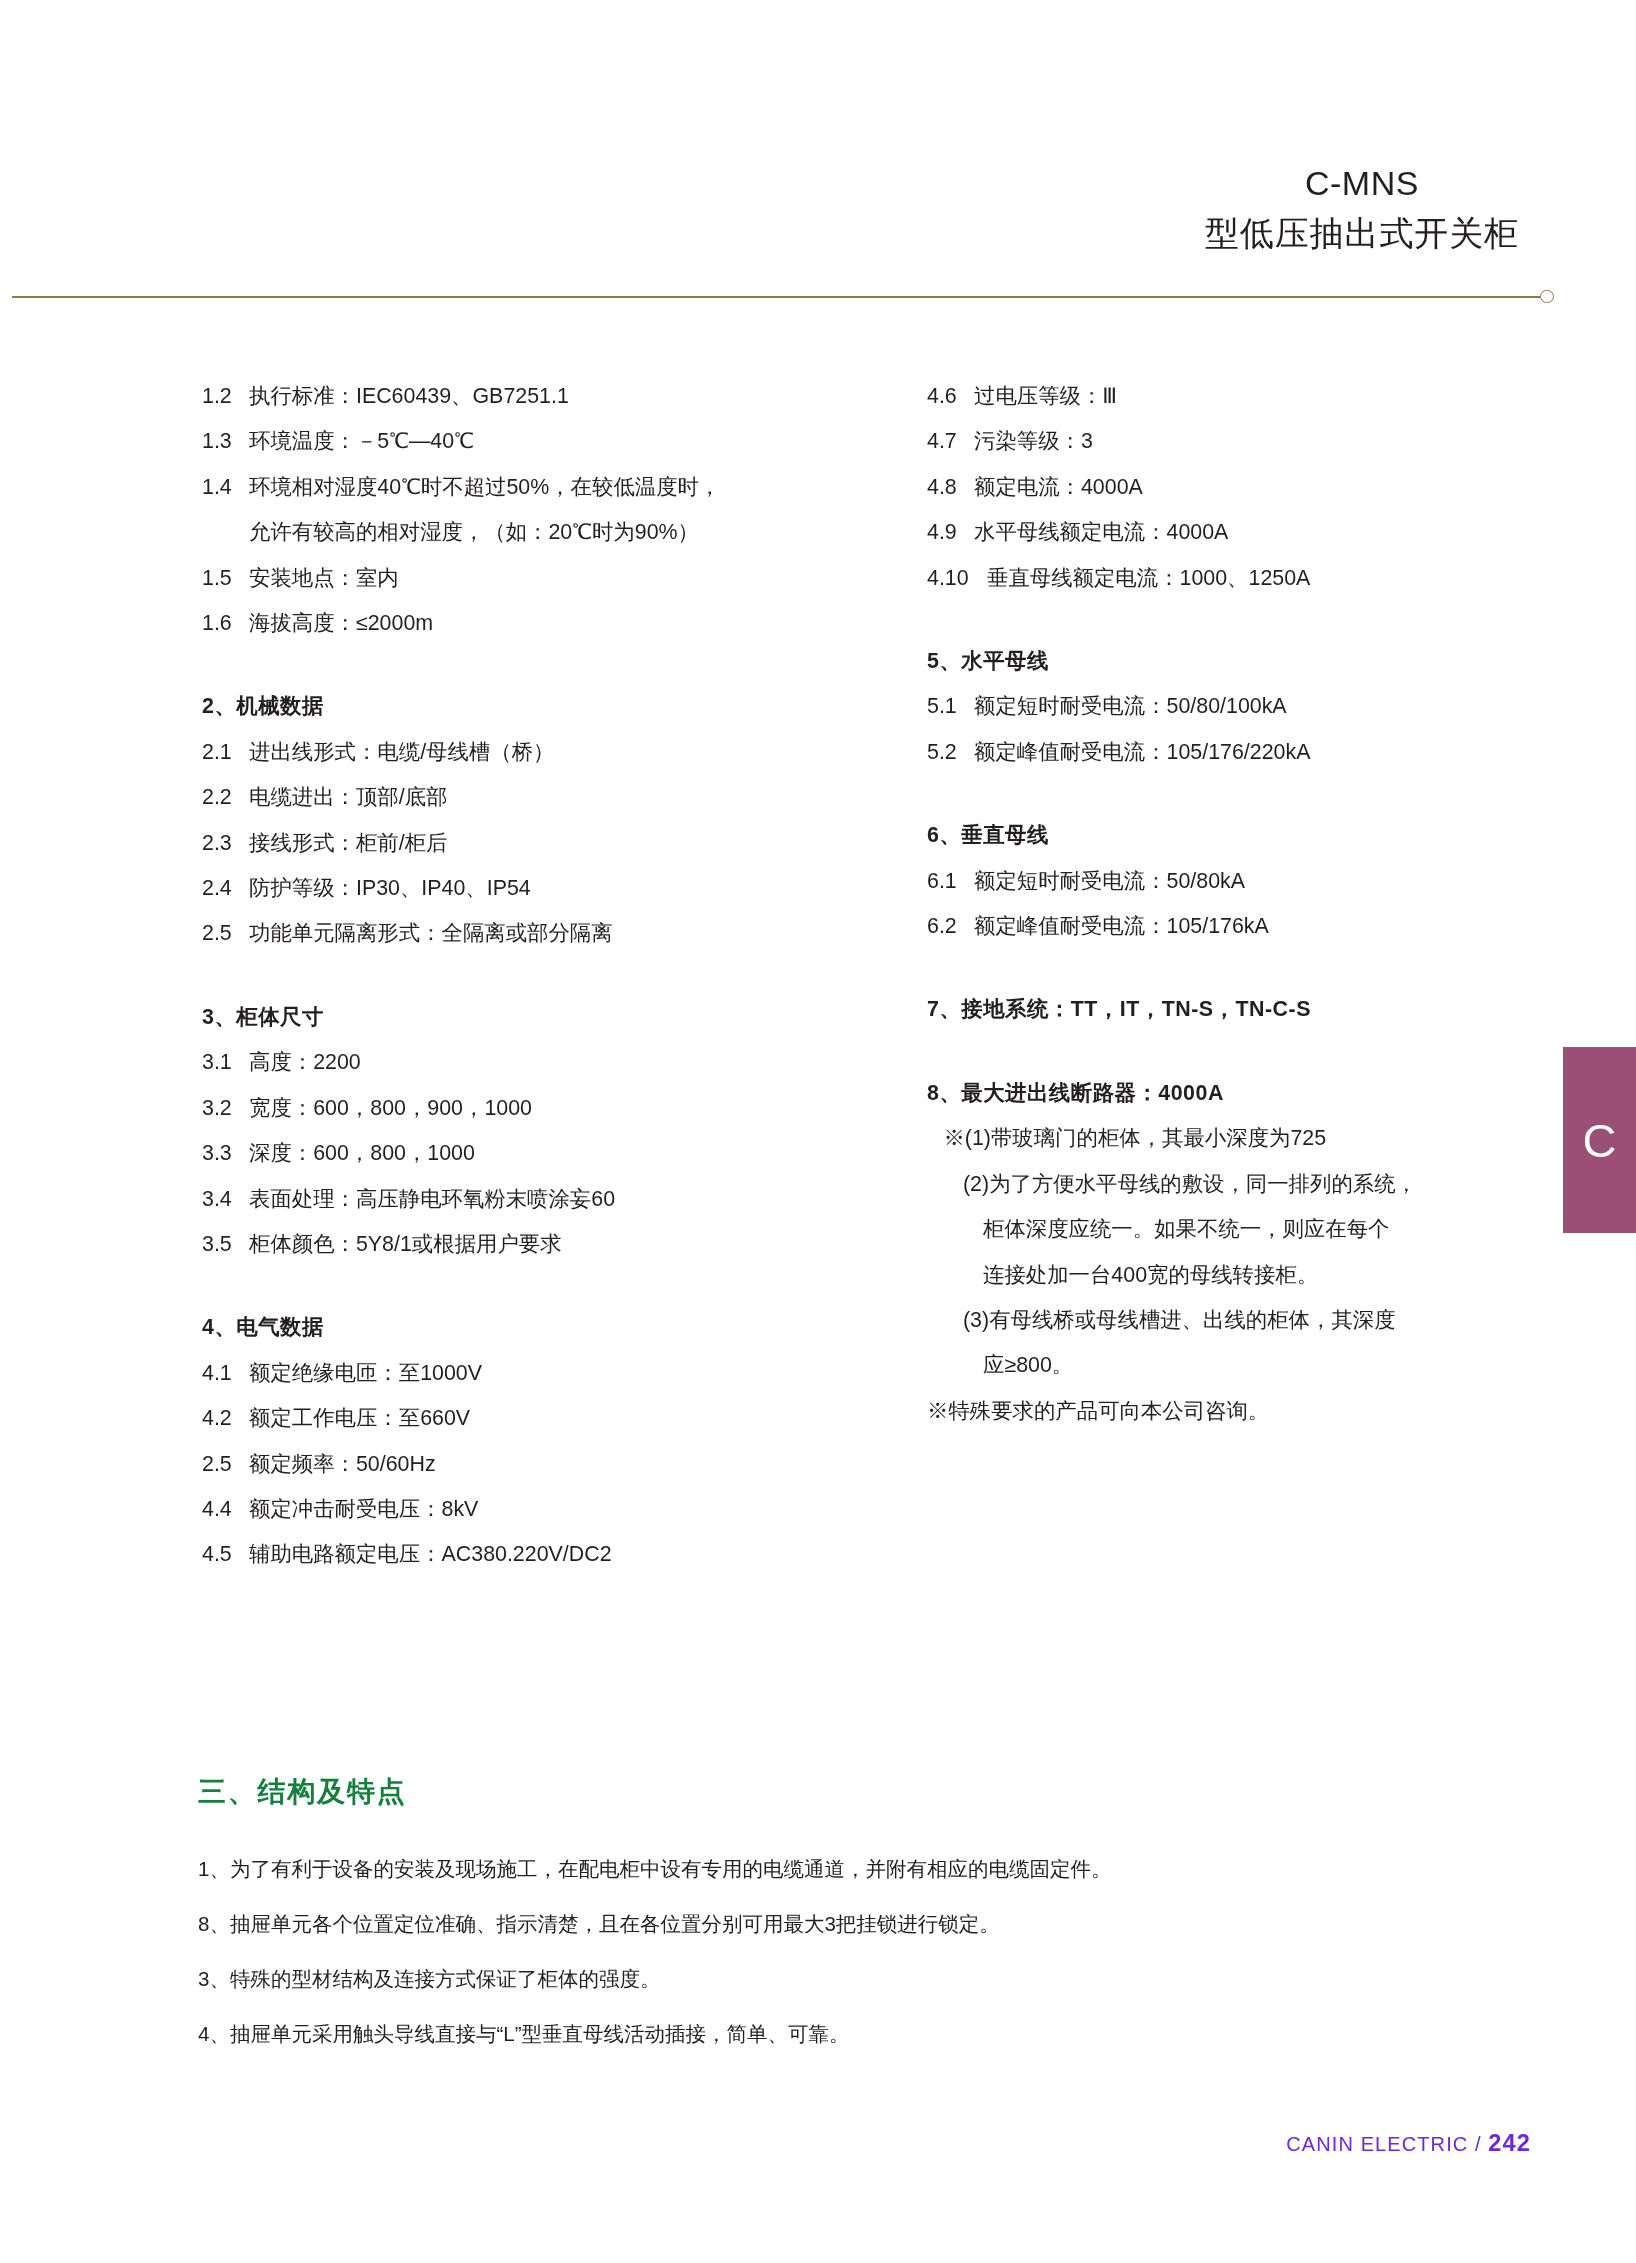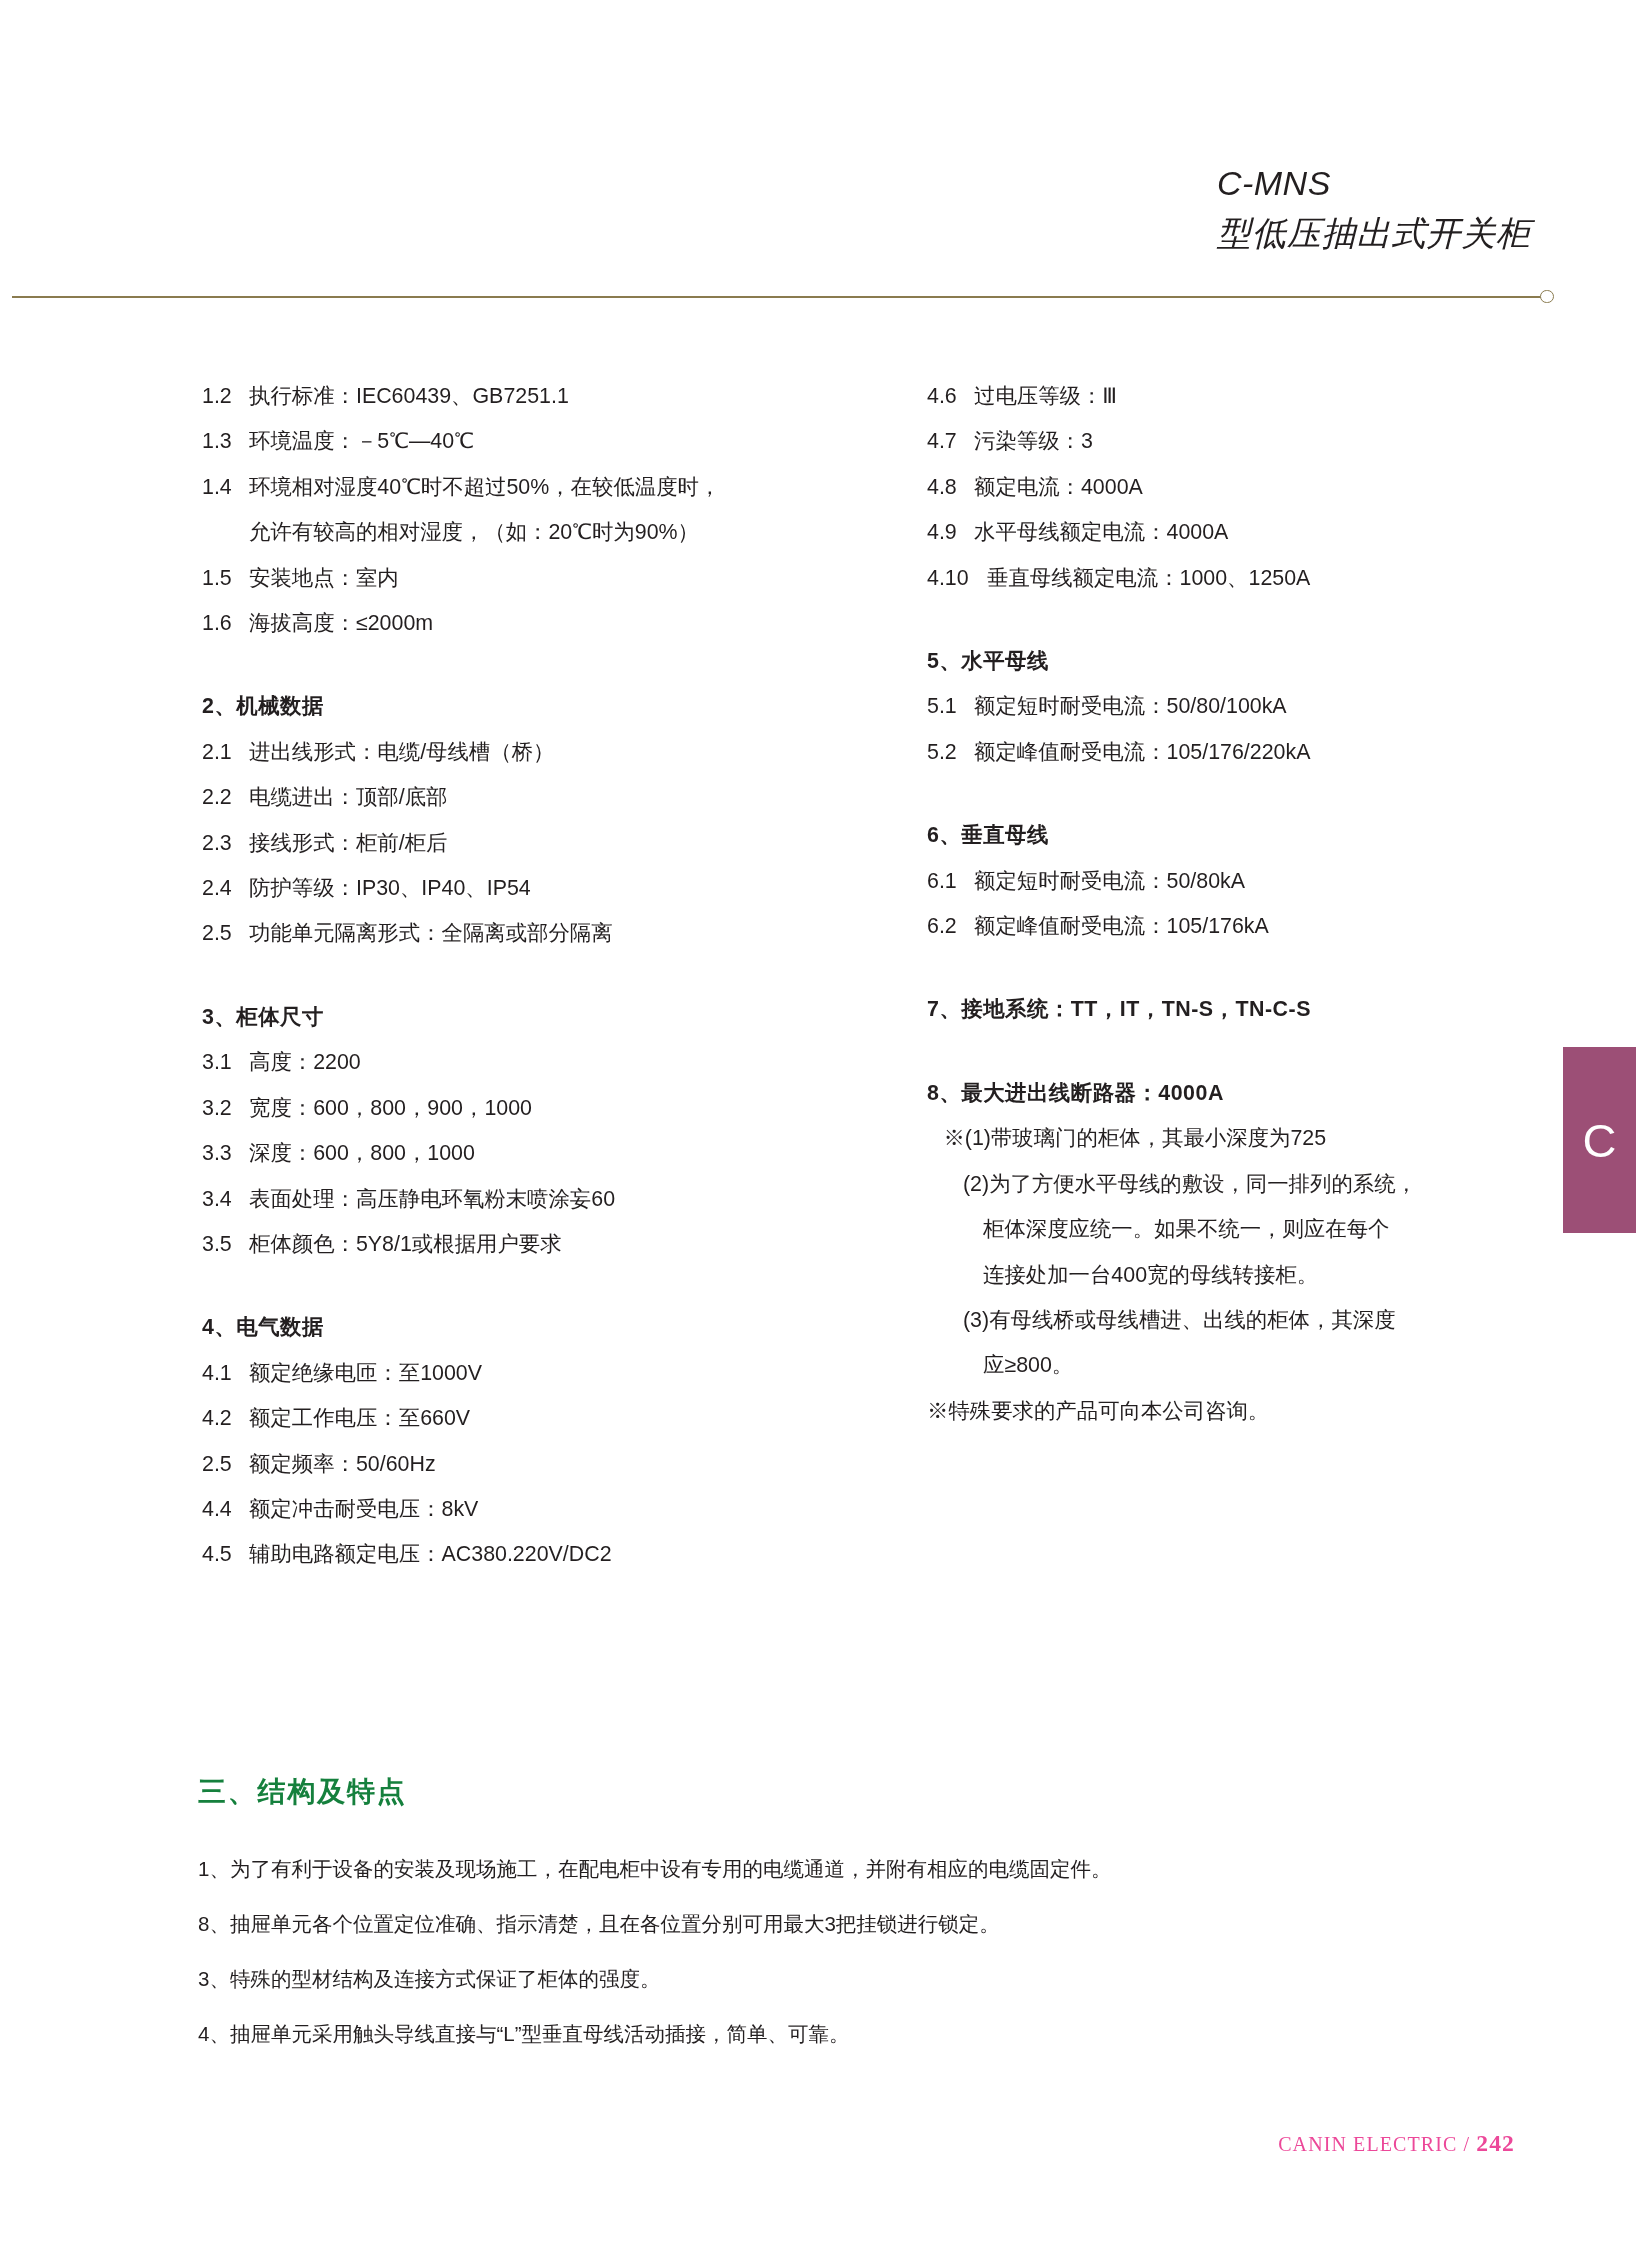--- a/index.html
+++ b/index.html
@@ -17,23 +17,22 @@
   }
   .page {
     position: absolute;
     inset: 0;
   }
 
   
   .header {
     position: absolute;
     top: 162px;
-    right: 105px;
-    text-align: left;
-    font-style: italic;
+    right: 117px;
+    text-align: center;
   }
   .header .brand {
     font-size: 34px;
     letter-spacing: 0.5px;
     color: #231f20;
     line-height: 1.25;
     font-family: "Liberation Sans", sans-serif;
   }
   .header .subtitle {
     font-size: 34px;
@@ -153,26 +152,25 @@
     margin-bottom: 27px;
   }
   .features .feat-item {
     margin-bottom: 27px;
     white-space: nowrap;
   }
 
   
   .footer {
     position: absolute;
-    right: 121px;
+    right: 105px;
     bottom: 107px;
     font-size: 20px;
     letter-spacing: 1.1px;
-    color: #ec4899;
-    font-family: Liberation Serif, serif;
+    color: #6d28d9;
   }
   .footer .page-no {
     font-weight: bold;
     font-size: 23.6px;
   }
 </style>
 </head>
 <body>
 
 <div class="page">

